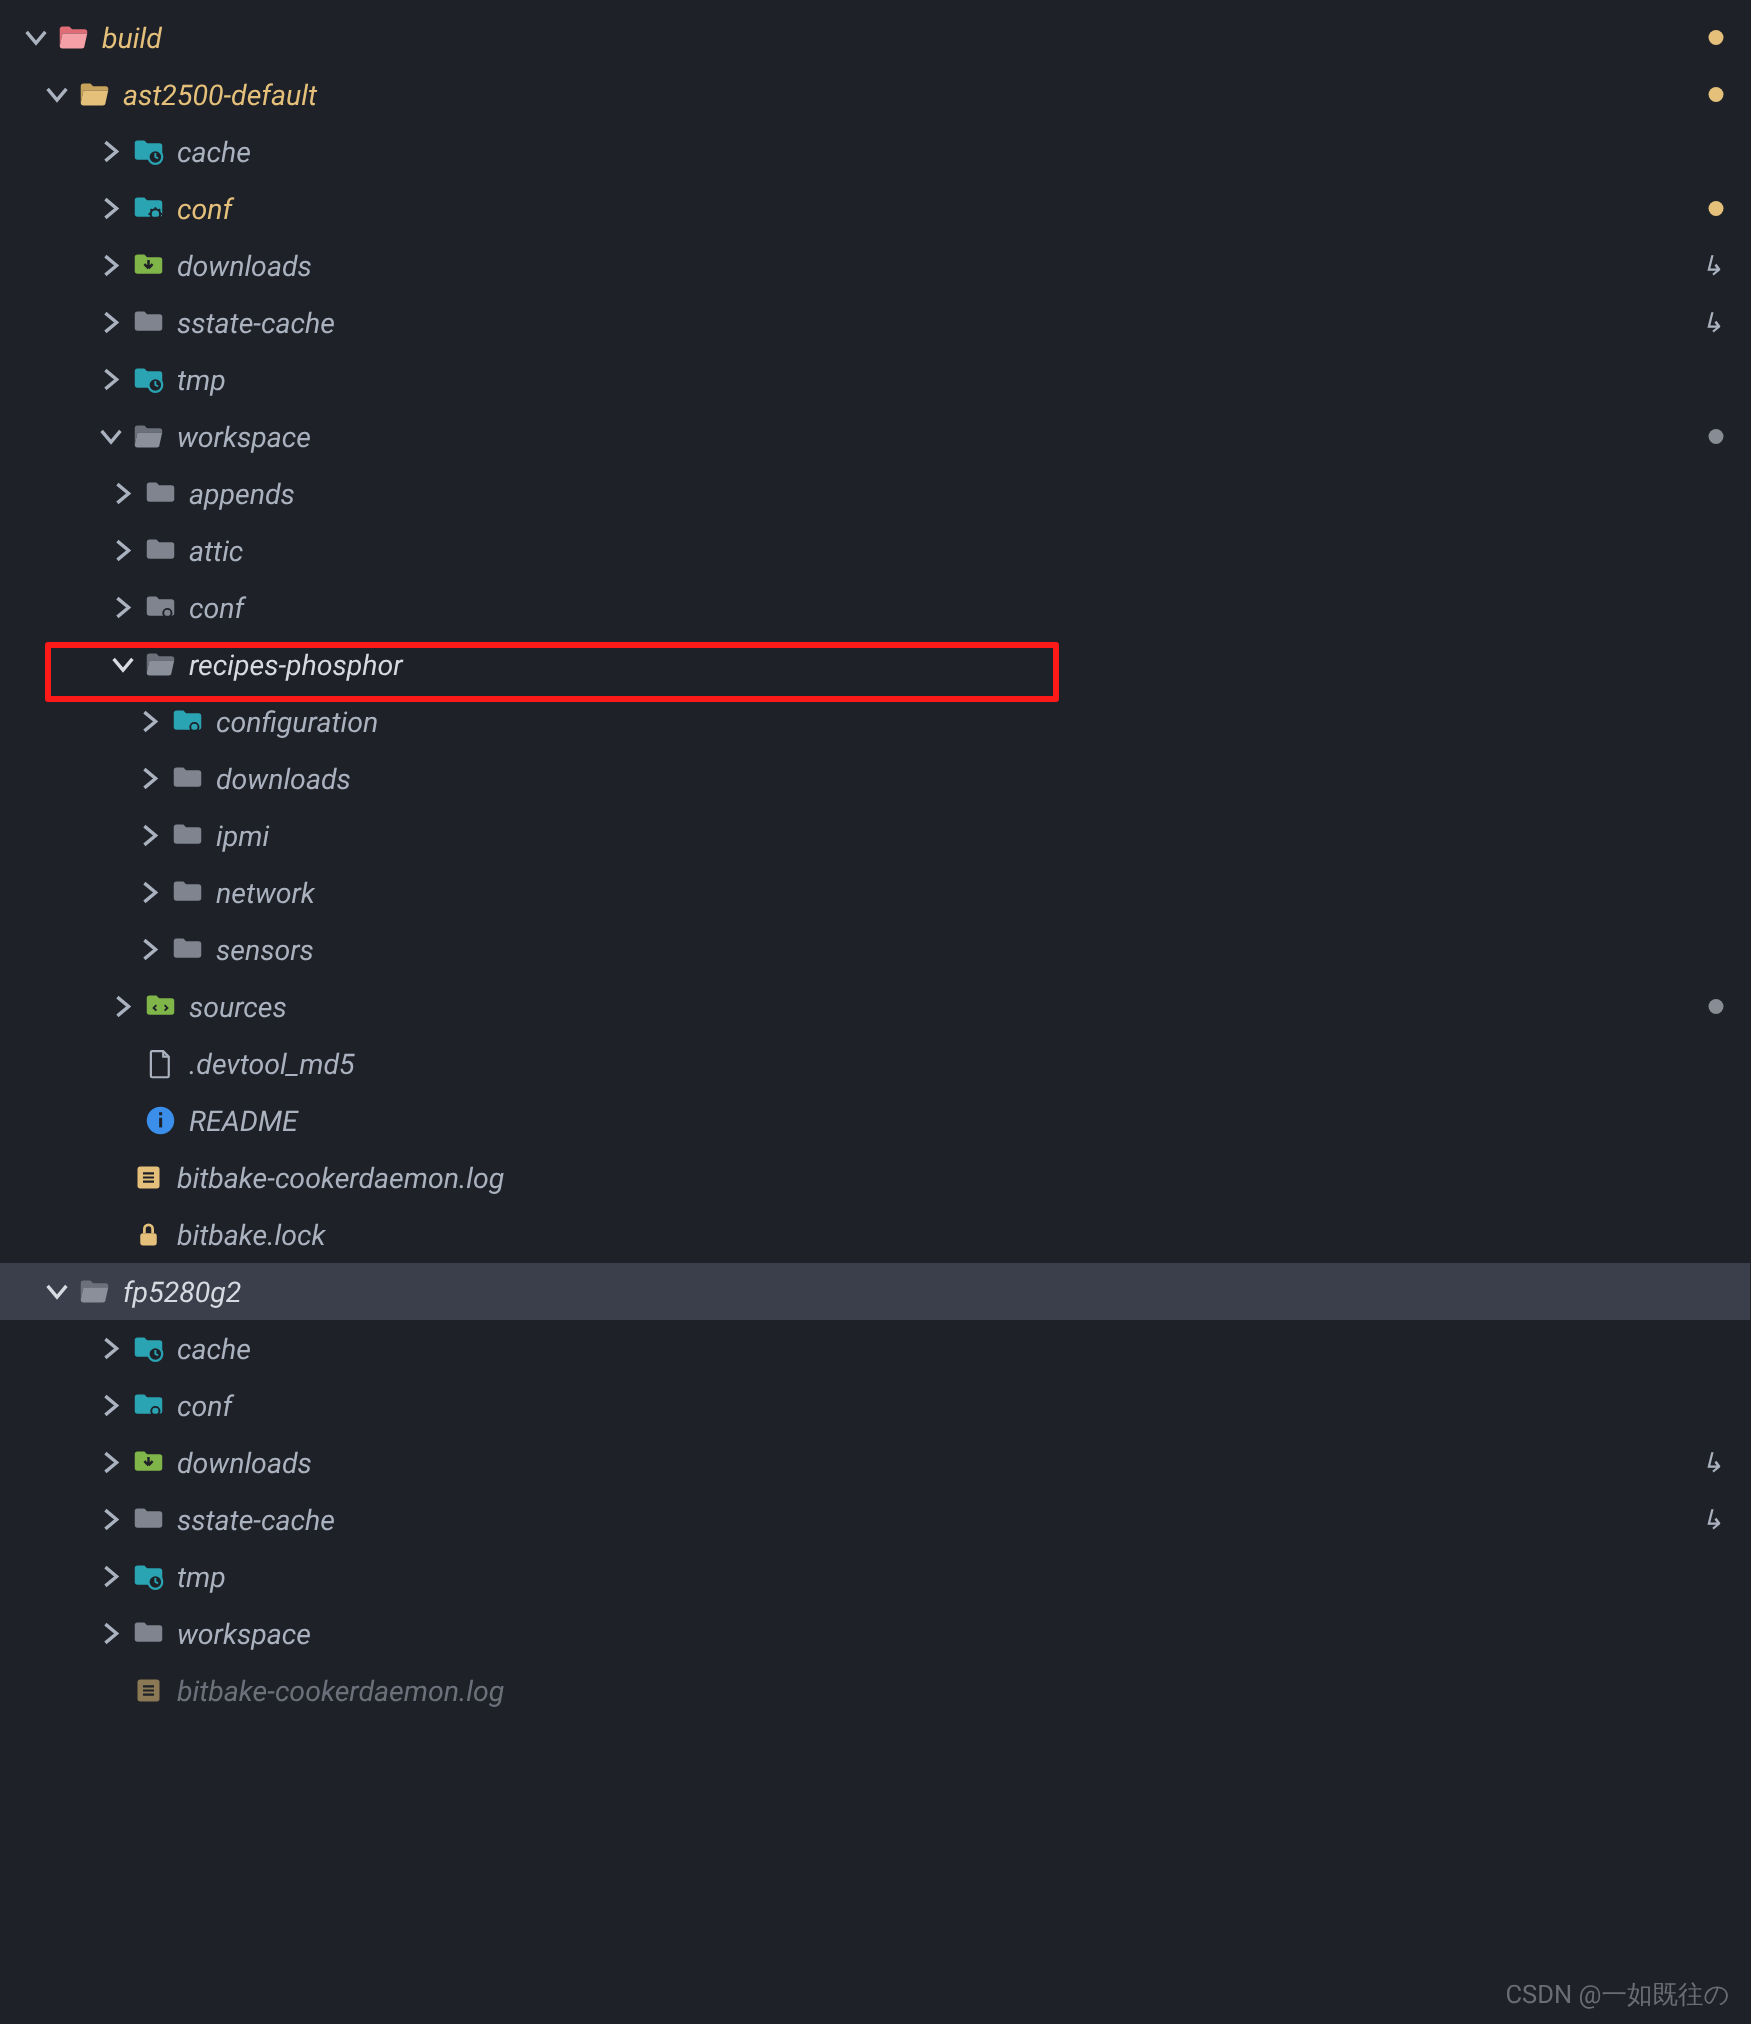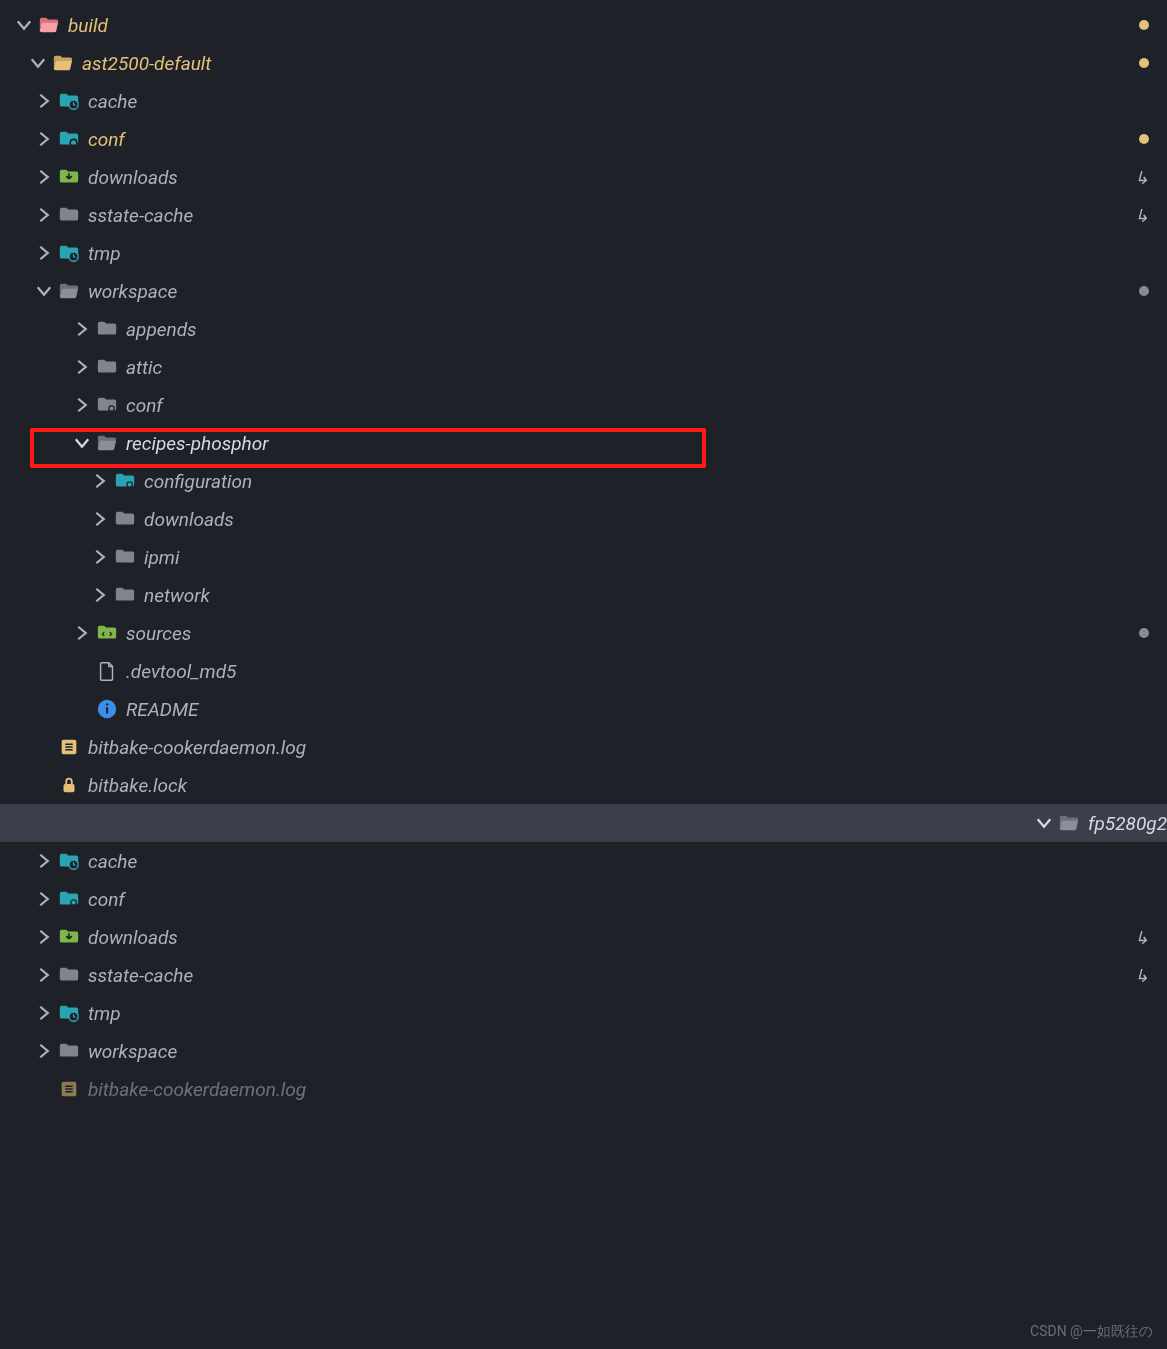--- a/index.html
+++ b/index.html
@@ -17,21 +17,21 @@
   .tree { padding-top: 6px; }
   .row {
     display: flex;
     align-items: center;
     height: 38px;
     position: relative;
     cursor: pointer;
     user-select: none;
     font-style: italic;
   }
-  .row.selected { background: #3a3f4b; justify-content: flex-end; }
+  .row.selected { background: #3a3f4b; }
   .twisty {
     width: 20px;
     display: flex;
     align-items: center;
     justify-content: center;
     color: #abb2bf;
   }
   .twisty-none { width: 20px; }
   .icon {
     width: 22px;
@@ -45,21 +45,21 @@
   .label {
     white-space: nowrap;
     font-weight: 400;
   }
   .amber .label { color: #e5c07b; }
   .gray  .label { color: #abb2bf; }
   .bright .label { color: #d7dae0; }
 
   .indent-0 { padding-left: 14px; }
   .indent-1 { padding-left: 28px; }
-  .indent-2 { padding-left: 34px; text-align: center; }
+  .indent-2 { padding-left: 64px; text-align: center; }
   .indent-3 { padding-left: 72px; }
   .indent-4 { padding-left: 90px; }
 
   .status {
     margin-left: auto;
     margin-right: 18px;
     display: flex;
     align-items: center;
     color: #abb2bf;
   }
@@ -76,21 +76,21 @@
     border-radius: 2px;
     pointer-events: none;
     z-index: 5;
   }
 
   .watermark {
     position: absolute;
     bottom: 8px;
     right: 14px;
     color: #6a6d73;
-    font-size: 14px;
+    font-size: 17px;
   }
 
   
   .icon svg { width: 22px; height: 22px; display: block; }
 </style>
 </head>
 <body>
 
 <div class="tree">
 
@@ -339,20 +339,33 @@
         </svg>
       </span>
     <span class="icon">
         <svg viewBox="0 0 24 24">
           <path d="M2 6a2 2 0 012-2h5l2 2h9a2 2 0 012 2v8a2 2 0 01-2 2H4a2 2 0 01-2-2V6z" fill="#7f848e"></path>
         </svg>
       </span>
     <span class="label">network</span>
   </div>
 
+  <div class="row indent-4 gray">
+    <span class="twisty">
+        <svg viewBox="0 0 16 16">
+          <path d="M5 3l6 5-6 5" fill="none" stroke="#abb2bf" stroke-width="1.8"></path>
+        </svg>
+      </span>
+    <span class="icon">
+        <svg viewBox="0 0 24 24">
+          <path d="M2 6a2 2 0 012-2h5l2 2h9a2 2 0 012 2v8a2 2 0 01-2 2H4a2 2 0 01-2-2V6z" fill="#7f848e"></path>
+        </svg>
+      </span>
+    <span class="label">sensors</span>
+  </div>
 
   <div class="row indent-3 gray">
     <span class="twisty">
         <svg viewBox="0 0 16 16">
           <path d="M5 3l6 5-6 5" fill="none" stroke="#abb2bf" stroke-width="1.8"></path>
         </svg>
       </span>
     <span class="icon">
         <svg viewBox="0 0 24 24">
           <path d="M2 6a2 2 0 012-2h5l2 2h9a2 2 0 012 2v8a2 2 0 01-2 2H4a2 2 0 01-2-2V6z" fill="#80b54a"></path>

